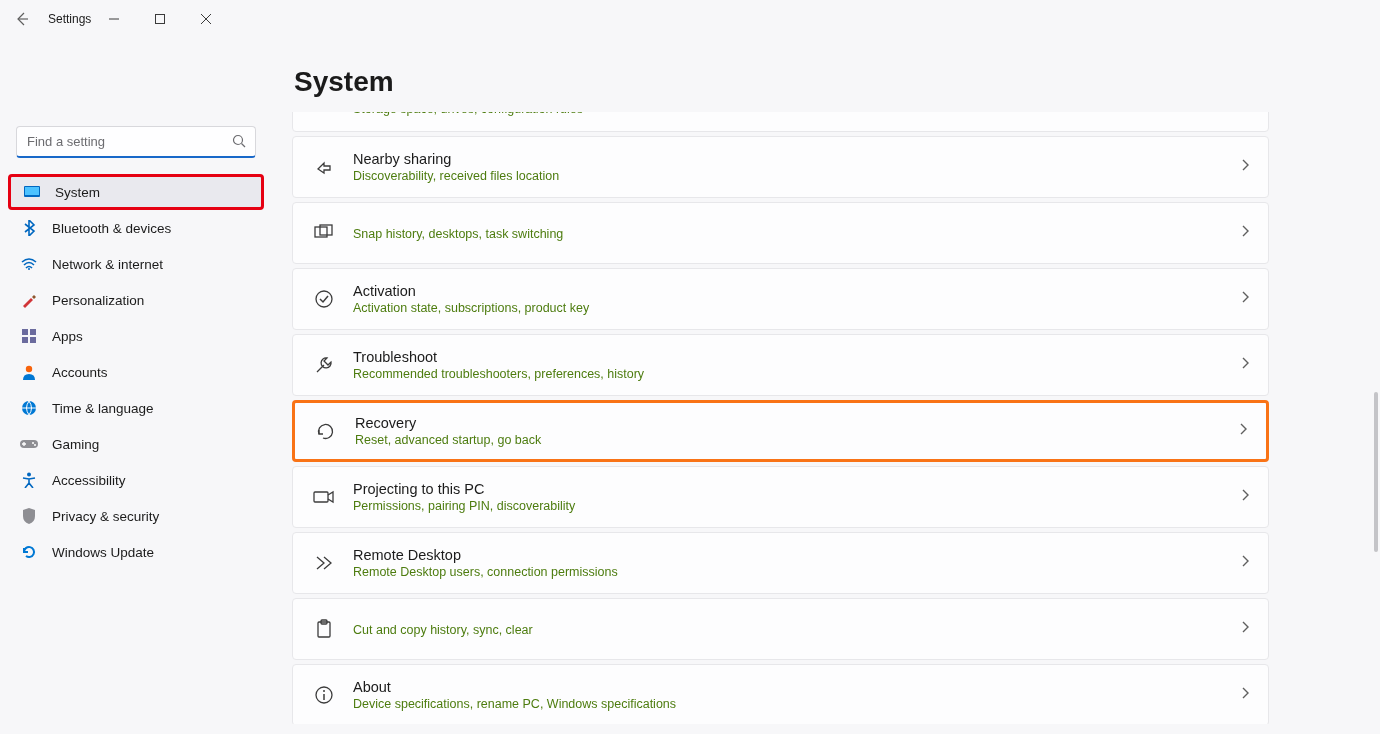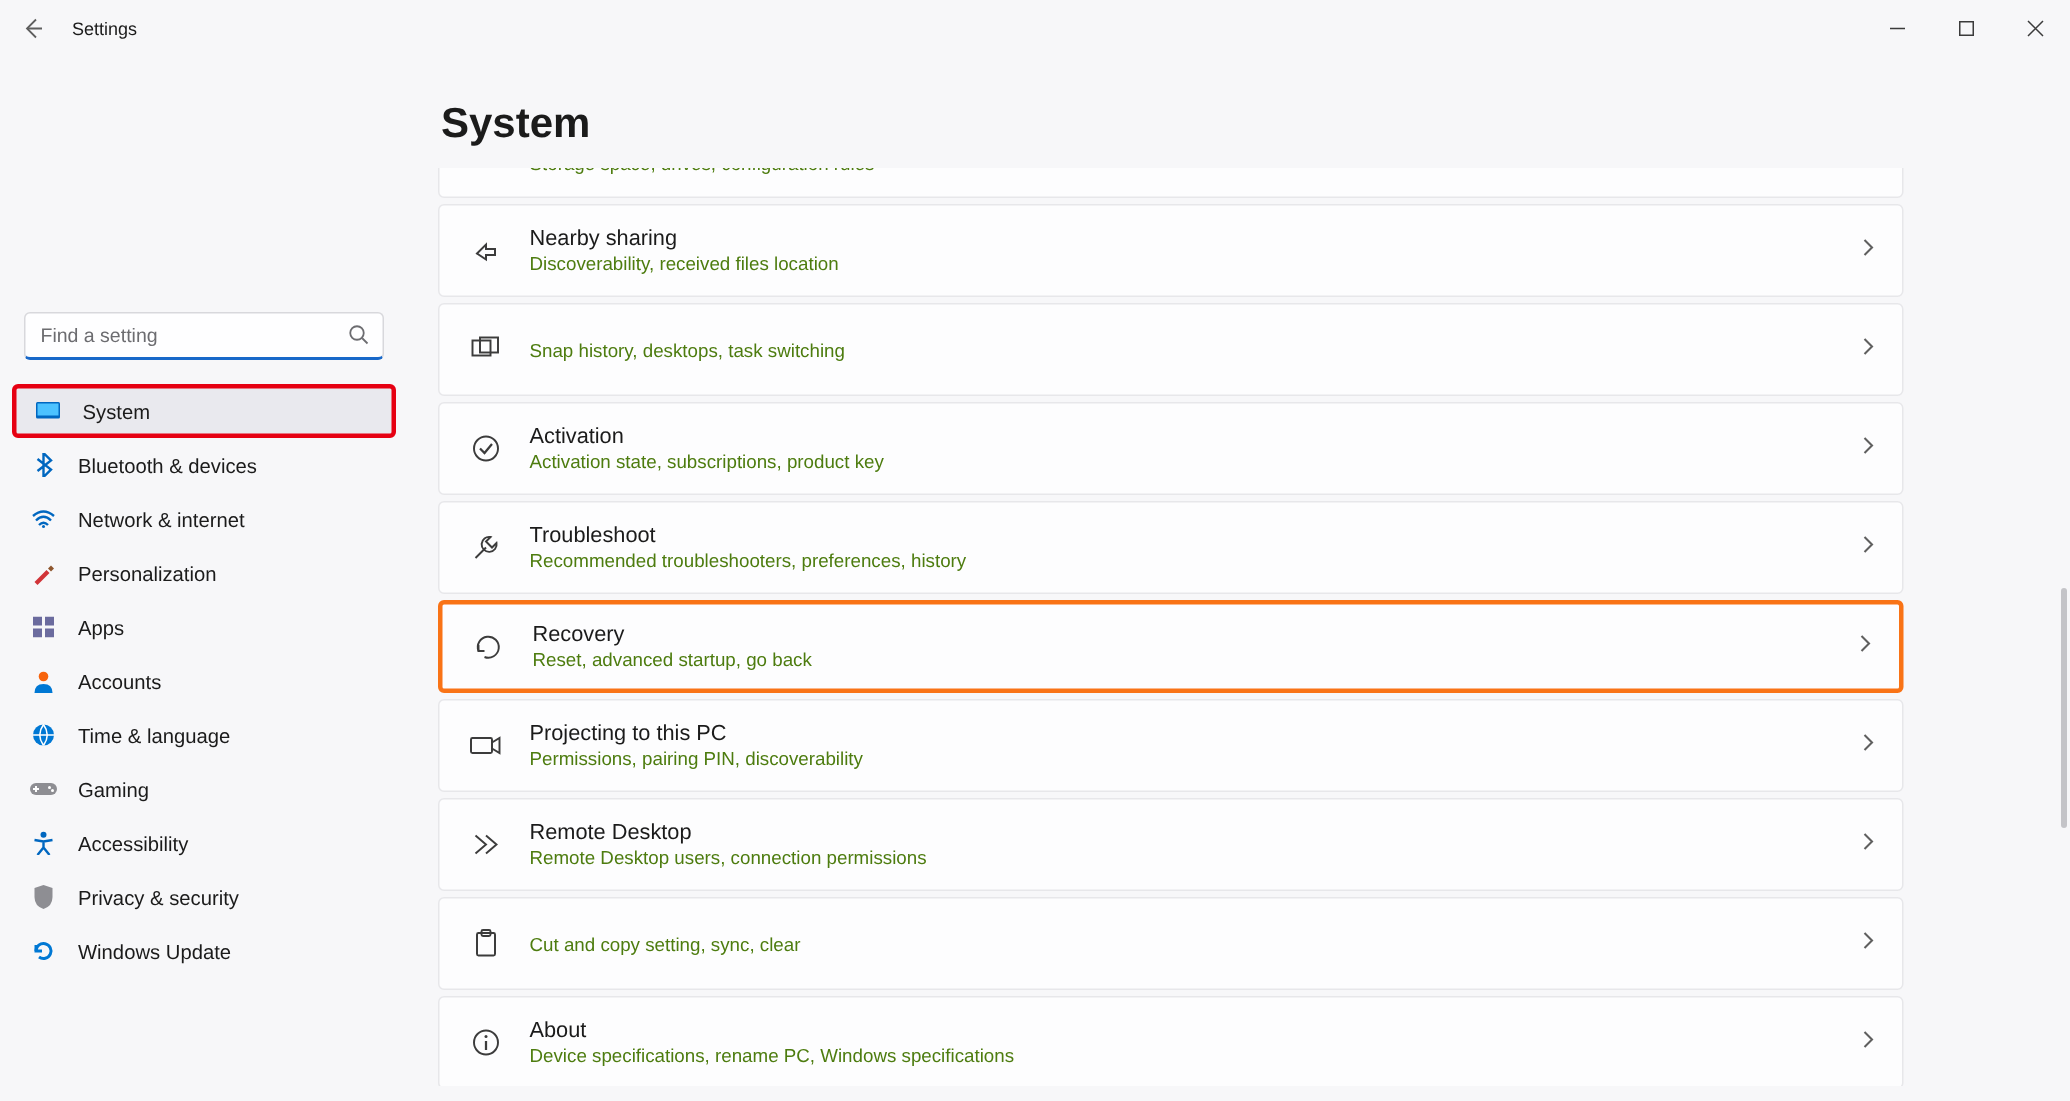--- a/index.html
+++ b/index.html
@@ -1,30 +1,30 @@
 <!DOCTYPE html>
 <html><head>
 <meta charset="utf-8">
 <style>
   * { box-sizing: border-box; margin: 0; padding: 0; font-family: "Segoe UI", Arial, sans-serif; }
   body { background: #f7f7f9; width: 1380px; height: 734px; overflow: hidden; color: #1b1b1b; }
 
   
-  .titlebar { display: flex; align-items: center; justify-content: space-between; height: 38px; padding: 0 0 0 10px; }
+  .titlebar { display: flex; align-items: center; height: 38px; padding: 0 0 0 10px; }
   .titlebar-left { display: flex; align-items: center; gap: 14px; }
   .back-btn { width: 24px; height: 24px; display: flex; align-items: center; justify-content: center; color: #5f5f5f; }
   .app-title { font-size: 12px; font-weight: 500; }
   .win-controls { display: flex; }
   .win-btn { width: 46px; height: 38px; display: flex; align-items: center; justify-content: center; color: #3b3b3b; }
   .win-btn svg { width: 12px; height: 12px; }
 
   .layout { display: flex; height: calc(734px - 38px); }
 
   
-  .sidebar { width: 272px; padding: 0 8px; display: flex; flex-direction: column; justify-content: center; }
+  .sidebar { width: 272px; padding: 0 8px; display: flex; flex-direction: column; }
   .search-wrap { margin: 88px 8px 16px 8px; position: relative; }
   .search-input { width: 100%; height: 32px; border: 1px solid #d8d8dc; border-bottom: 2px solid #1868c9; border-radius: 4px; background: #fefeff; padding: 0 32px 0 10px; font-size: 13px; color: #333; outline: none; }
   .search-input::placeholder { color: #6c6c70; }
   .search-icon { position: absolute; right: 10px; top: 8px; color: #6c6c70; }
 
   .nav { list-style: none; }
   .nav-item { display: flex; align-items: center; height: 36px; padding: 0 12px; border-radius: 4px; gap: 14px; font-size: 13.5px; }
   .nav-item .nicon { width: 18px; height: 18px; display:flex; align-items:center; justify-content:center; }
   .nav-item.selected { background: #e9e9ee; position: relative; }
   .nav-item.selected::before { content:""; position:absolute; left:2px; top:9px; bottom:9px; width:3px; border-radius:2px; background:#0067c0; display:none;}
@@ -312,21 +312,21 @@
               </svg></span>
           </div>
           <div class="card">
             <span class="cicon">
               <svg width="18" height="20" viewBox="0 0 18 20">
                 <rect x="3" y="3" width="12" height="15" rx="1" stroke="currentColor" stroke-width="1.3" fill="none"></rect>
                 <rect x="6" y="1" width="6" height="4" rx="1" stroke="currentColor" stroke-width="1.3" fill="none"></rect>
               </svg>
             </span>
             <div class="ctext">
-              <div class="csub">Cut and copy setting, sync, clear</div>
+              <div class="csub">Cut and copy history, sync, clear</div>
             </div>
             <span class="chev"><svg width="10" height="14" viewBox="0 0 10 14">
                 <path d="M3 2 L8 7 L3 12" stroke="currentColor" stroke-width="1.4" fill="none"></path>
               </svg></span>
           </div>
           <div class="card">
             <span class="cicon">
               <svg width="20" height="20" viewBox="0 0 20 20">
                 <circle cx="10" cy="10" r="8" stroke="currentColor" stroke-width="1.3" fill="none"></circle>
                 <circle cx="10" cy="6" r="1" fill="currentColor"></circle>

